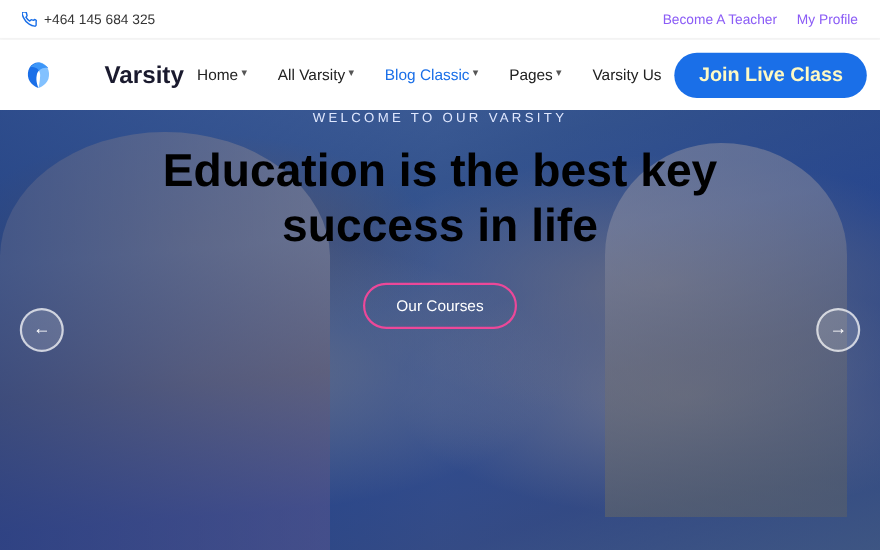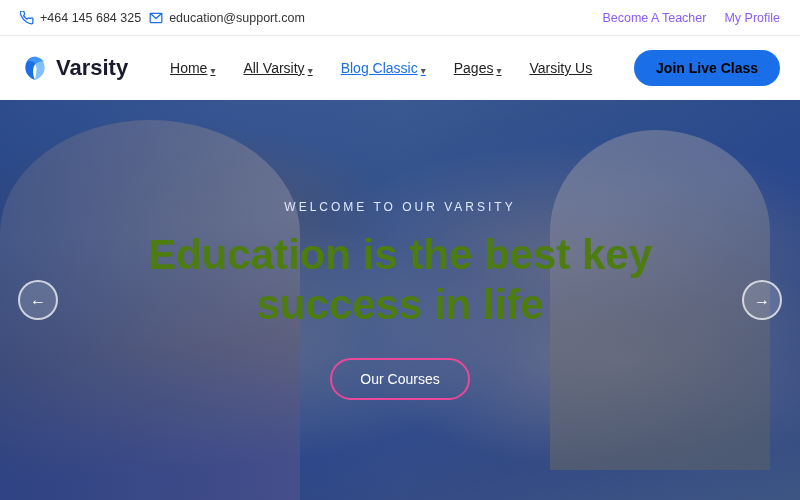--- a/index.html
+++ b/index.html
@@ -24,38 +24,37 @@
     .navbar {
       background: #fff;
       display: flex;
       align-items: center;
       justify-content: space-between;
       padding: 0 20px;
       height: 64px;
       box-shadow: 0 1px 4px rgba(0,0,0,0.08);
     }
     .logo { display: flex; align-items: center; gap: 6px; text-decoration: none; }
-    .logo-text { font-size: 22px; font-weight: 700; color: #1a1a2e; }
+    .logo-text { font-size: 22px; font-weight: 700; color: #1a1a2e; margin-left: 39px; }
     .nav-links { display: flex; align-items: center; gap: 4px; }
     .nav-item {
-      display: flex; align-items: flex-end; gap: 3px;
+      display: flex; align-items: flex-start; gap: 3px;
       padding: 8px 12px;
       font-size: 14px; color: #222; cursor: pointer;
       white-space: nowrap;
-      text-decoration: underline;
     }
     .nav-item .chevron { font-size: 10px; color: #555; }
     .nav-item.active { color: #1a6fe8; }
     .btn-join {
       background: #1a6fe8;
-      color: #000000;
+      color: #fef9c3;
       border: none;
       border-radius: 30px;
       padding: 10px 22px;
-      font-size: 14px;
+      font-size: 18px;
       font-weight: 600;
       cursor: pointer;
       white-space: nowrap;
     }
 
     
     .hero {
       position: relative;
       width: 800px;
       height: 400px;
@@ -97,35 +96,34 @@
       opacity: 0.7;
       z-index: 0;
     }
 
     .hero-content {
       position: absolute; inset: 0;
       z-index: 2;
       display: flex;
       flex-direction: column;
       align-items: center;
-      justify-content: center;
       text-align: center;
       padding: 0 100px;
     }
     .hero-subtitle {
       font-size: 12px;
       letter-spacing: 3px;
       color: #e0e8ff;
       text-transform: uppercase;
       margin-bottom: 16px;
     }
     .hero-title {
       font-size: 42px;
       font-weight: 800;
-      color: #4d7c0f;
+      color: #000000;
       line-height: 1.18;
       margin-bottom: 28px;
     }
     .btn-courses {
       border: 2px solid #ec4899;
       background: transparent;
       color: #fff;
       border-radius: 30px;
       padding: 11px 28px;
       font-size: 14px;
@@ -162,27 +160,20 @@
 <body>
 
 <div class="top-bar">
   <div class="top-bar-left">
     <div class="top-bar-item">
       <svg class="phone-icon-svg" viewBox="0 0 24 24" fill="none" stroke="#1a6fe8" stroke-width="2.2" stroke-linecap="round" stroke-linejoin="round">
         <path d="M22 16.92v3a2 2 0 01-2.18 2 19.79 19.79 0 01-8.63-3.07A19.5 19.5 0 013.07 9.81 19.79 19.79 0 01.06 1.22 2 2 0 012 0h3a2 2 0 012 1.72c.127.96.361 1.903.7 2.81a2 2 0 01-.45 2.11L6.09 7.91a16 16 0 006 6l1.27-1.27a2 2 0 012.11-.45c.907.339 1.85.573 2.81.7A2 2 0 0122 14.92z"></path>
       </svg>
       <span>+464 145 684 325</span>
     </div>
-    <div class="top-bar-item">
-      <svg class="email-icon-svg" viewBox="0 0 24 24" fill="none" stroke="#1a6fe8" stroke-width="2.2" stroke-linecap="round" stroke-linejoin="round">
-        <rect x="2" y="4" width="20" height="16" rx="2"></rect>
-        <polyline points="2,4 12,13 22,4"></polyline>
-      </svg>
-      <span>education@support.com</span>
-    </div>
   </div>
   <div class="top-bar-right">
     <a>Become A Teacher</a>
     <a>My Profile</a>
   </div>
 </div>
 
 <nav class="navbar">
   <div class="logo">
     <svg class="leaf-svg" viewBox="0 0 40 40">

